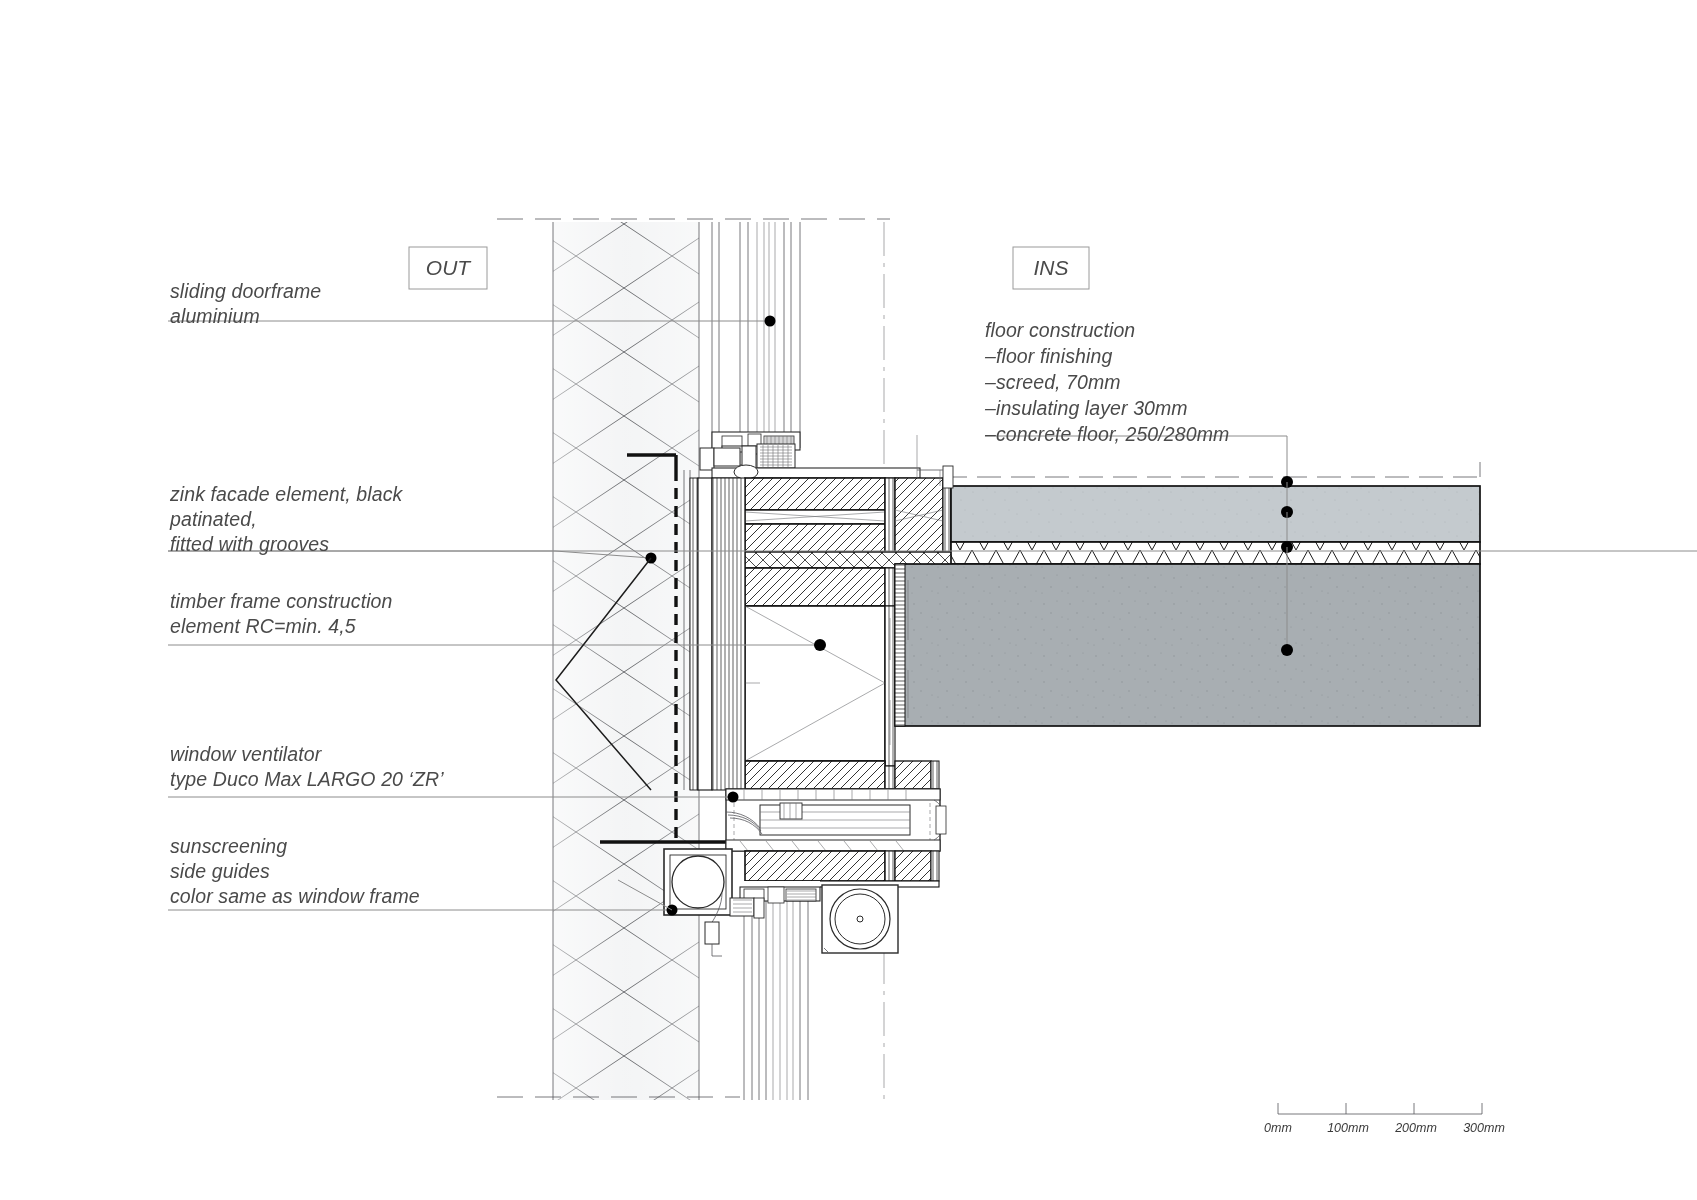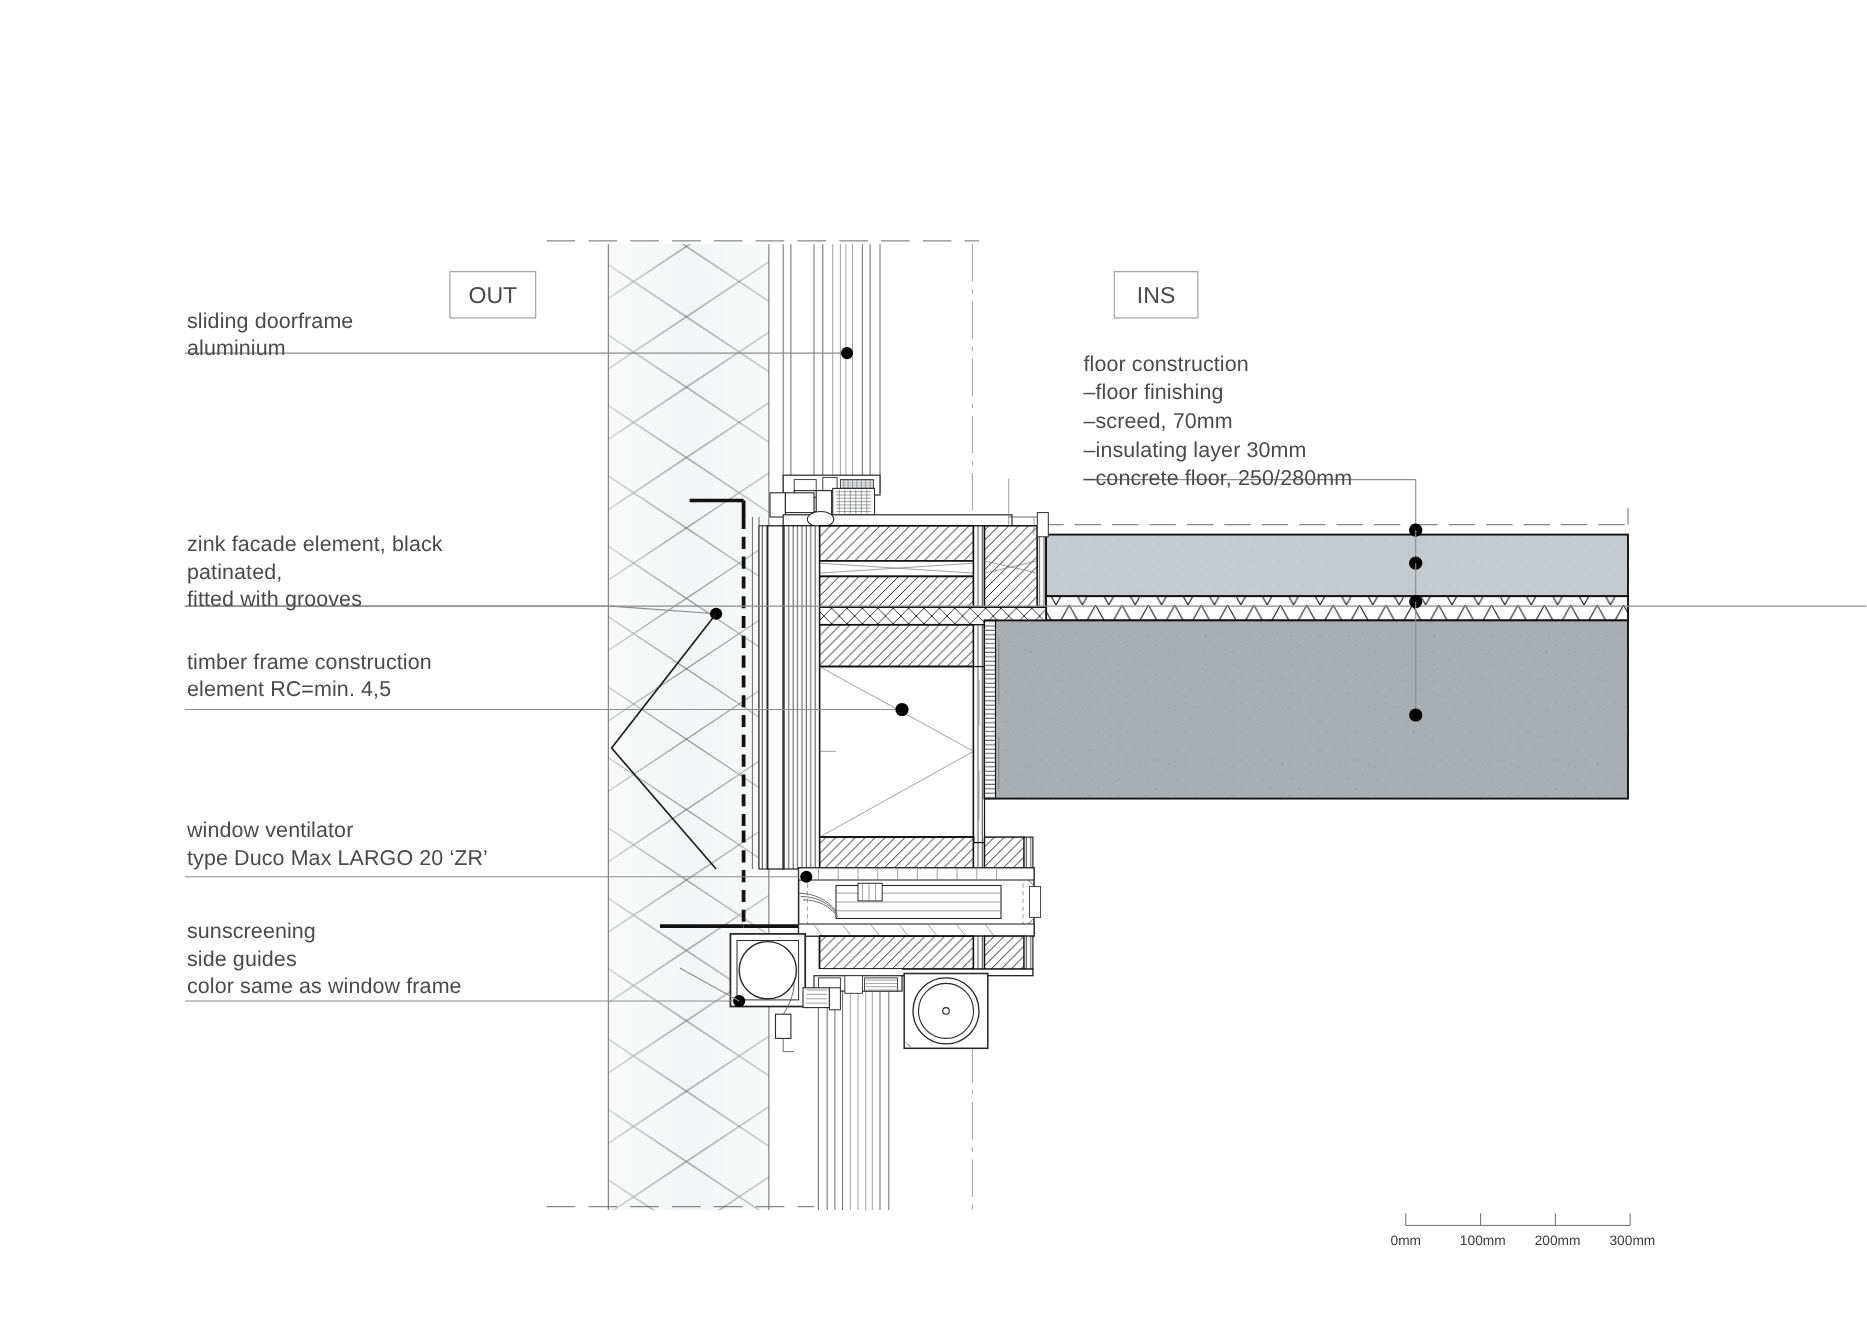--- a/index.html
+++ b/index.html
@@ -1,17 +1,17 @@
 <!DOCTYPE html>
 <html><head>
 <meta charset="utf-8">
 <style>
   html,body{margin:0;padding:0;background:#ffffff;}
   body{width:1697px;height:1200px;font-family:"Liberation Sans",sans-serif;overflow:hidden;}
-  #sheet{position:relative;width:1697px;height:1200px;background:#ffffff;}
+  #sheet{position:relative;width:1697px;height:1200px;background:#ffffff;font-style:italic;}
   svg{display:block;}
   .lbl{font-family:"Liberation Sans",sans-serif;font-size:19.5px;fill:#4a4a4a;letter-spacing:.1px;}
   .lbl-box{font-family:"Liberation Sans",sans-serif;font-size:21px;fill:#4a4a4a;}
   .scale-txt{font-family:"Liberation Sans",sans-serif;font-size:12.5px;fill:#3a3a3a;}
   .leader{stroke:#8c8c8c;stroke-width:1;fill:none;}
   .thin{stroke:#55565a;stroke-width:0.8;fill:none;}
   .vthin{stroke:#6e7074;stroke-width:0.6;fill:none;}
   .med{stroke:#1d1d1d;stroke-width:1.5;fill:none;}
   .hvy{stroke:#111111;stroke-width:3.4;fill:none;}
   .dot{fill:#000000;}

